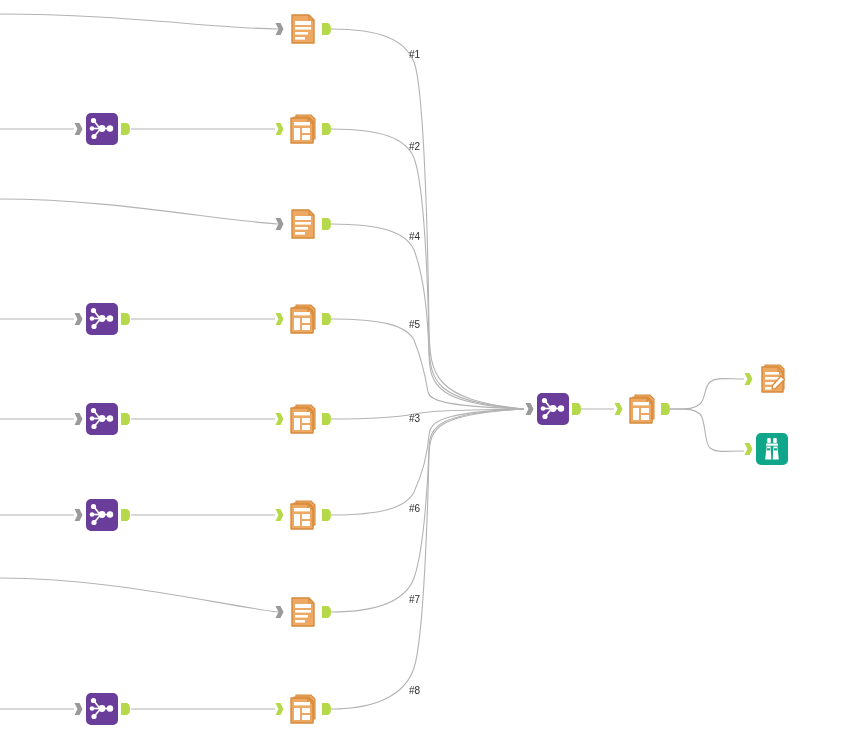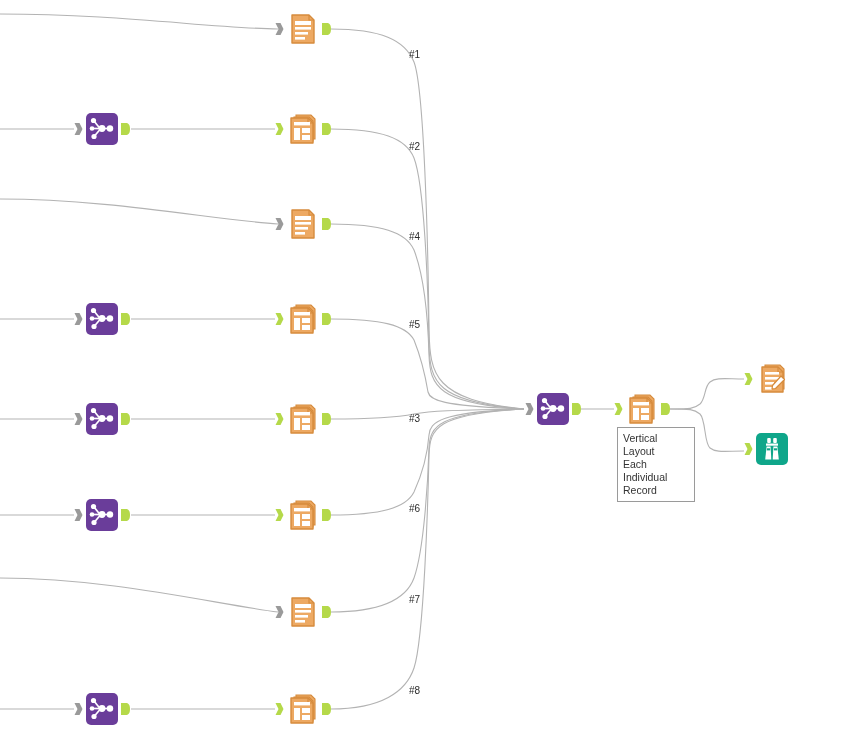--- a/index.html
+++ b/index.html
@@ -447,17 +447,14 @@
       <div class="wire-label" style="left: 409px; top: 49px; color: rgb(43, 43, 43);">#1</div>
       <div class="wire-label" style="left: 409px; top: 141px; color: rgb(43, 43, 43);">#2</div>
       <div class="wire-label" style="left: 409px; top: 231px; color: rgb(43, 43, 43);">#4</div>
       <div class="wire-label" style="left: 409px; top: 319px; color: rgb(43, 43, 43);">#5</div>
       <div class="wire-label" style="left: 409px; top: 413px; color: rgb(43, 43, 43);">#3</div>
       <div class="wire-label" style="left: 409px; top: 503px; color: rgb(43, 43, 43);">#6</div>
       <div class="wire-label" style="left: 409px; top: 594px; color: rgb(43, 43, 43);">#7</div>
       <div class="wire-label" style="left: 409px; top: 685px; color: rgb(43, 43, 43);">#8</div>
     </div>
 
-  <div class="annotation" style="left: 617px; top: 427px; width: 78px; min-height: 47px; border-color: rgb(154, 154, 154);">Vertical Layout
-Each Individual
-Record</div>
 
 </div>
 
 </body></html>

